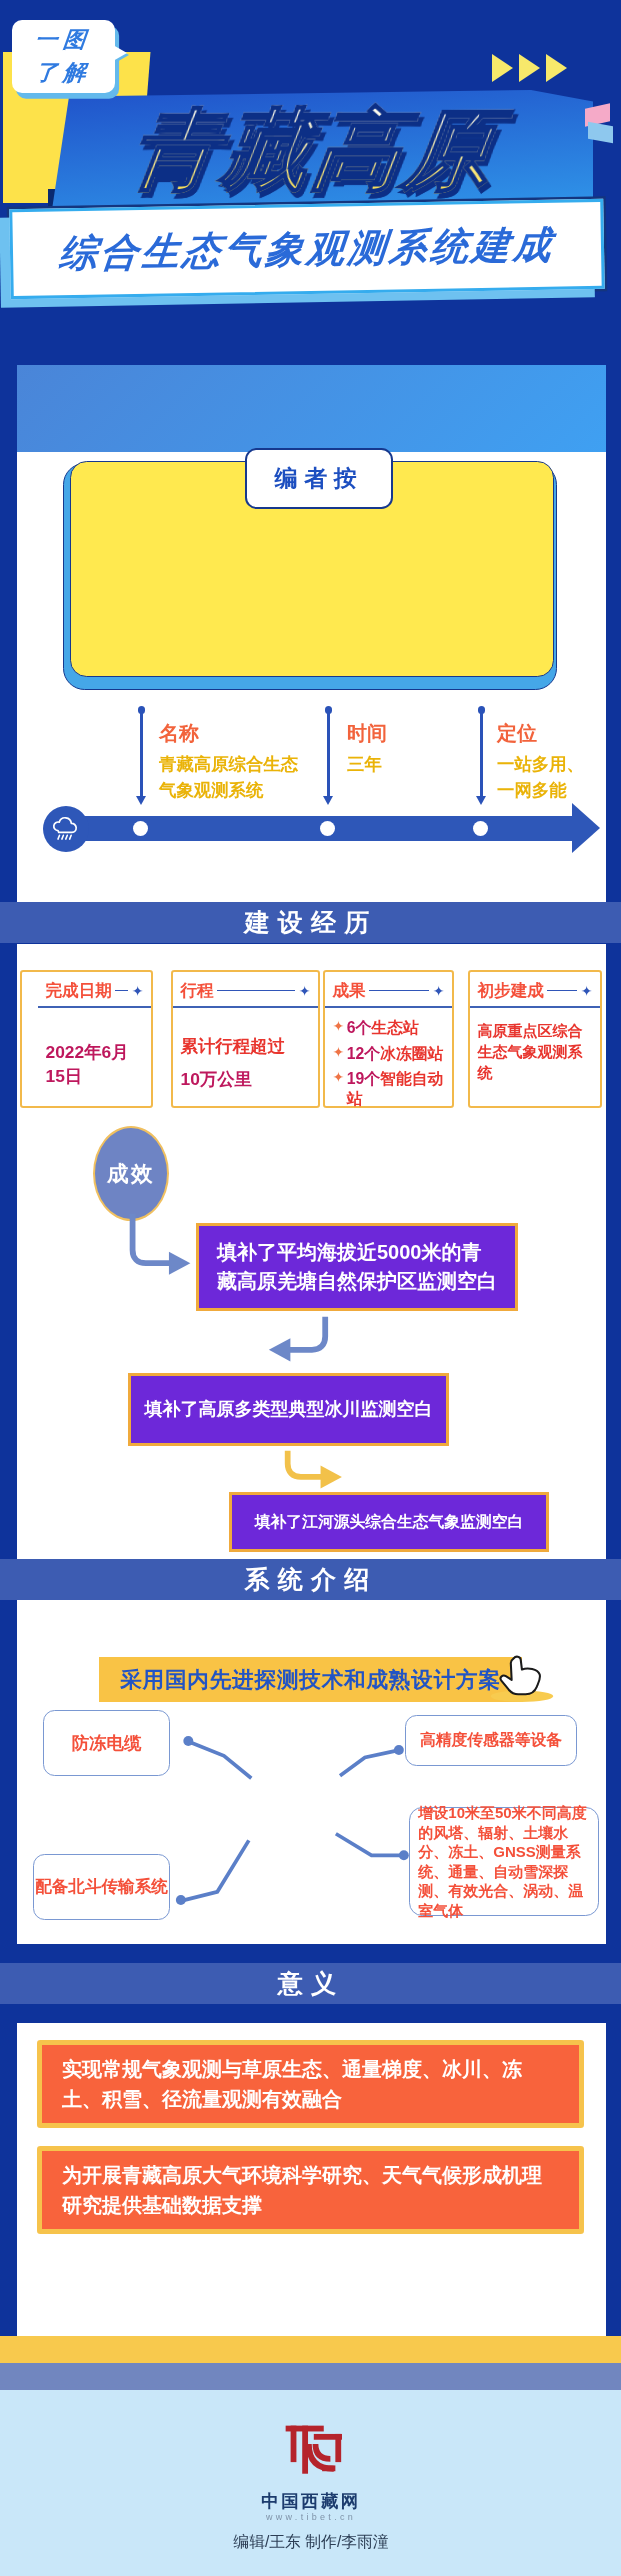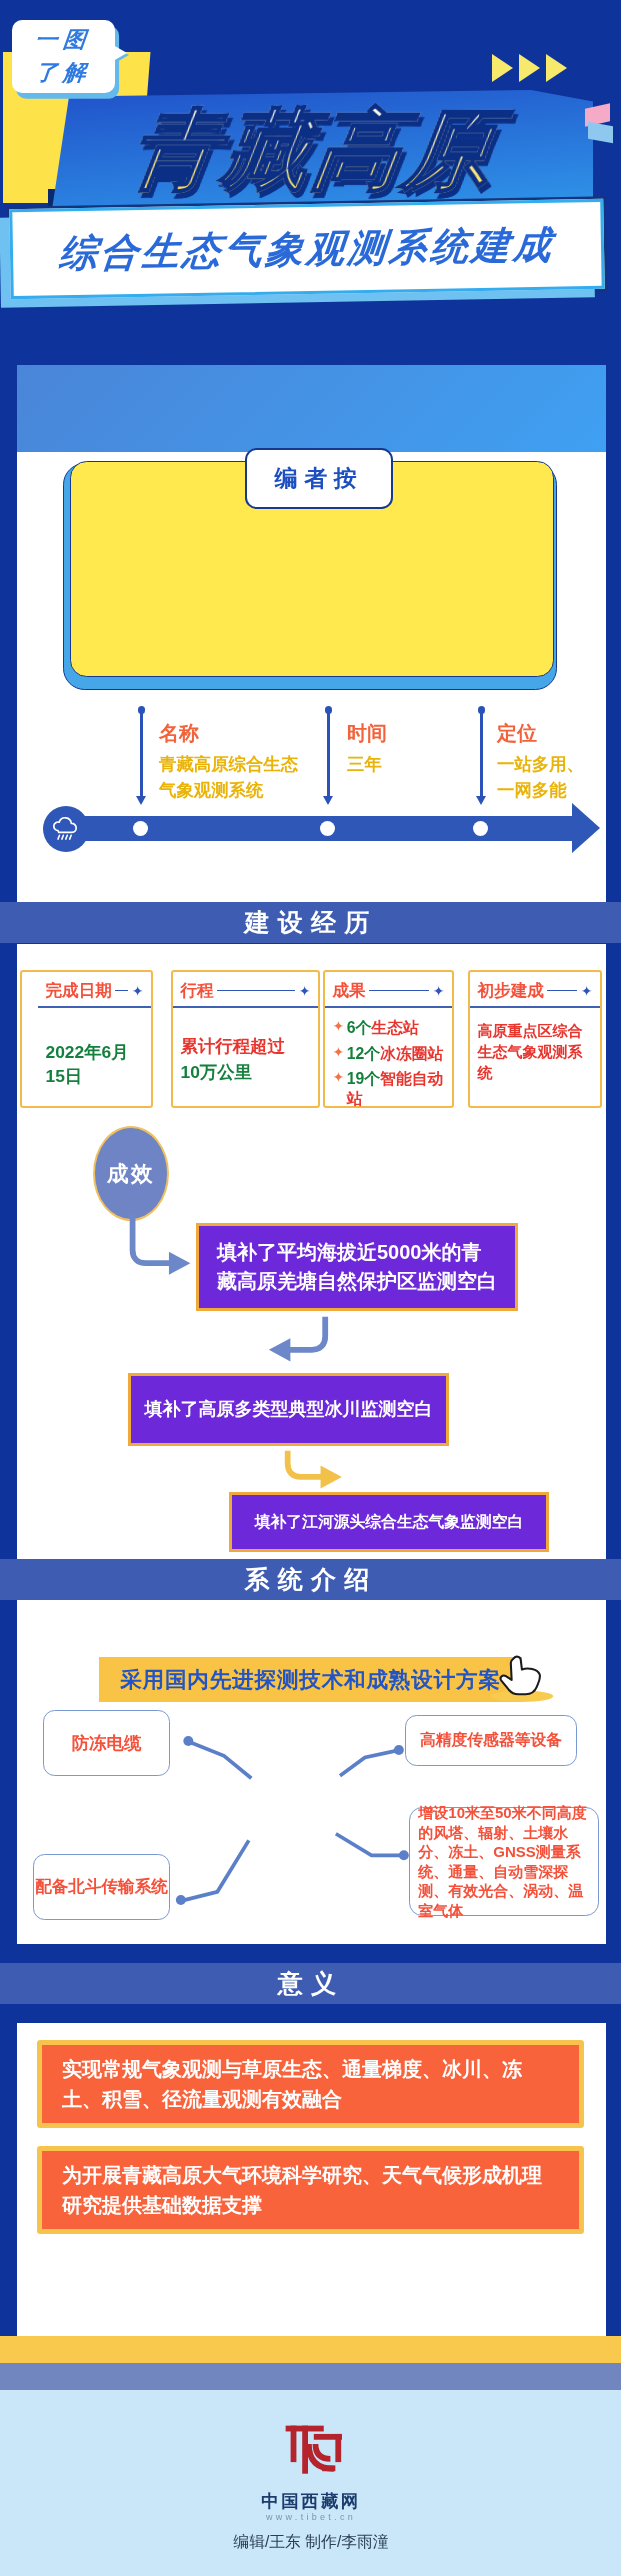--- a/index.html
+++ b/index.html
@@ -71,21 +71,21 @@
     display:flex;align-items:center;justify-content:center;}
 
   
   .bcard{top:970px;height:138px;background:#fff;border:2.5px solid #f2b94b;border-radius:3.3px;z-index:5;}
   .bcard .hd{display:flex;align-items:center;padding:7.5px 7.5px 4.1px 7.5px;}
   .bcard .hd .lb{font-size:16.6px;font-weight:800;color:#f4503a;white-space:nowrap;}
   .bcard .hd .ln{flex:1;height:1.7px;background:#2f55b8;margin:0 3.3px;}
   .bcard .hd .sp{font-size:14px;color:#2f55b8;}
   .bcard .dv{height:2.5px;background:#3f62b5;}
   .bcard .bd{padding:8.3px 7.5px;}
-  .txt-blue{color:#15803d;font-weight:800;}
+  .txt-blue{color:#be185d;font-weight:800;margin-top:7px;}
   .txt-red{color:#e8352e;font-weight:800;}
   .res-item{display:flex;align-items:flex-start;margin-bottom:5.8px;font-size:15.8px;line-height:1.25;}
   .res-item .bu{color:#ef7446;font-size:14px;margin-right:2.5px;}
 
   
   .fx-circle{left:93px;top:1126px;width:76px;height:95px;border-radius:50%;background:#6e84c4;border:2.1px solid #f0c060;
     display:flex;align-items:center;justify-content:center;color:#fff;font-size:21.6px;font-weight:800;letter-spacing:2.5px;z-index:5;}
   .fx-box{background:#6d28d9;border:3.3px solid #f0aa3c;color:#fff;font-weight:800;
     display:flex;align-items:center;justify-content:center;text-align:left;z-index:5;line-height:1.45;}
 

